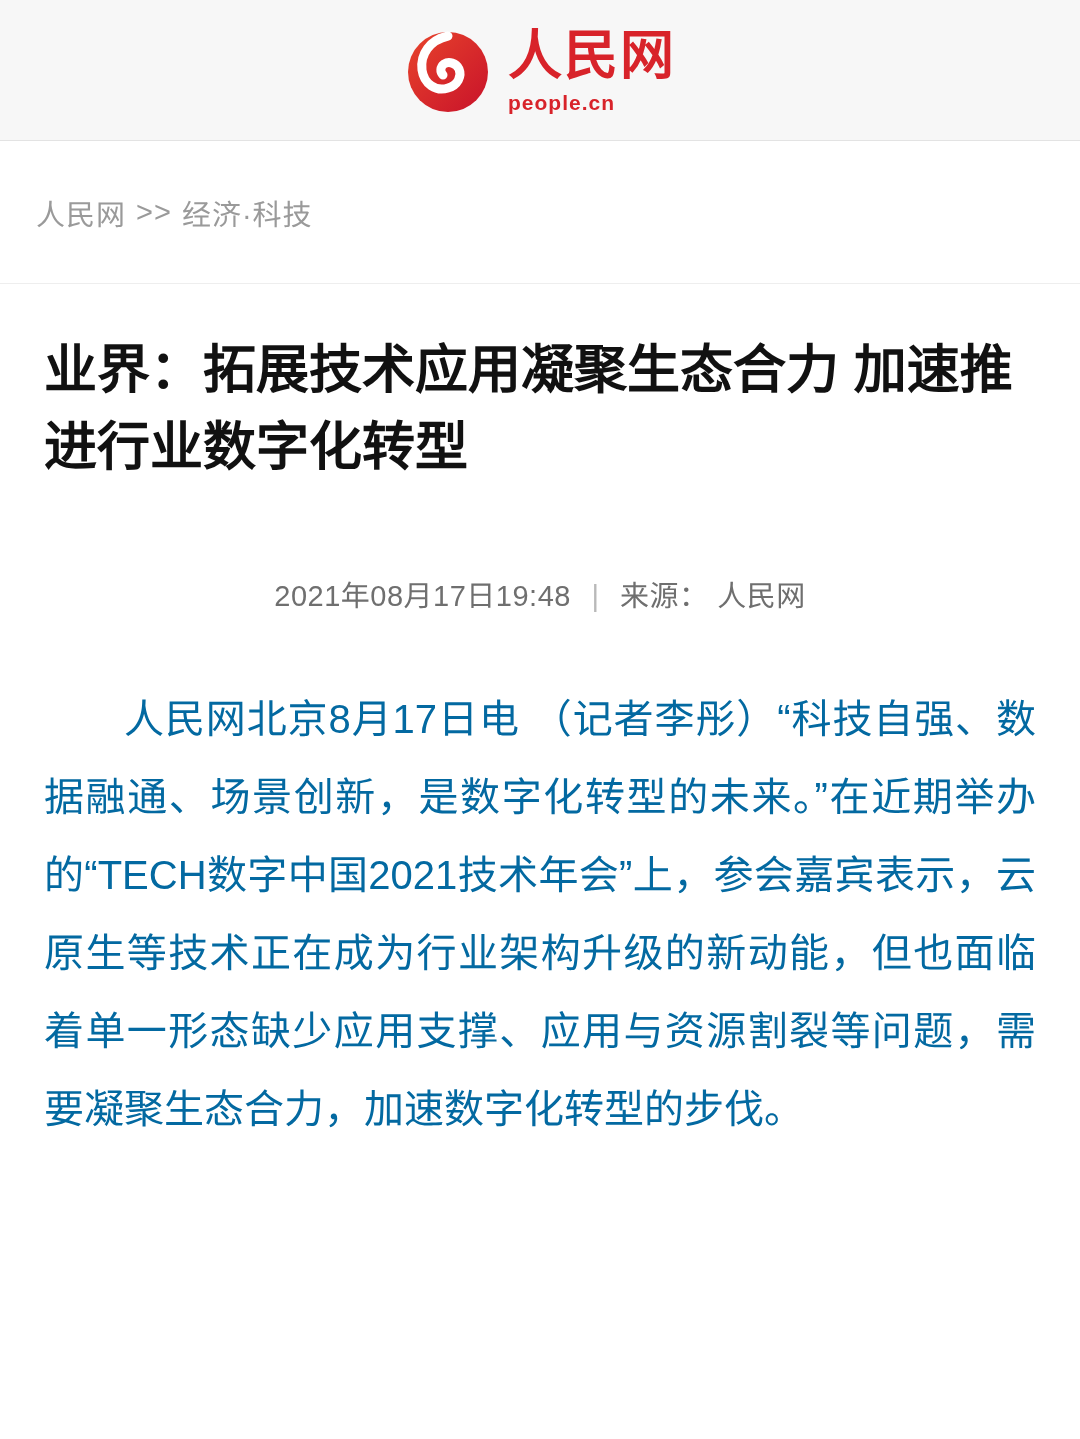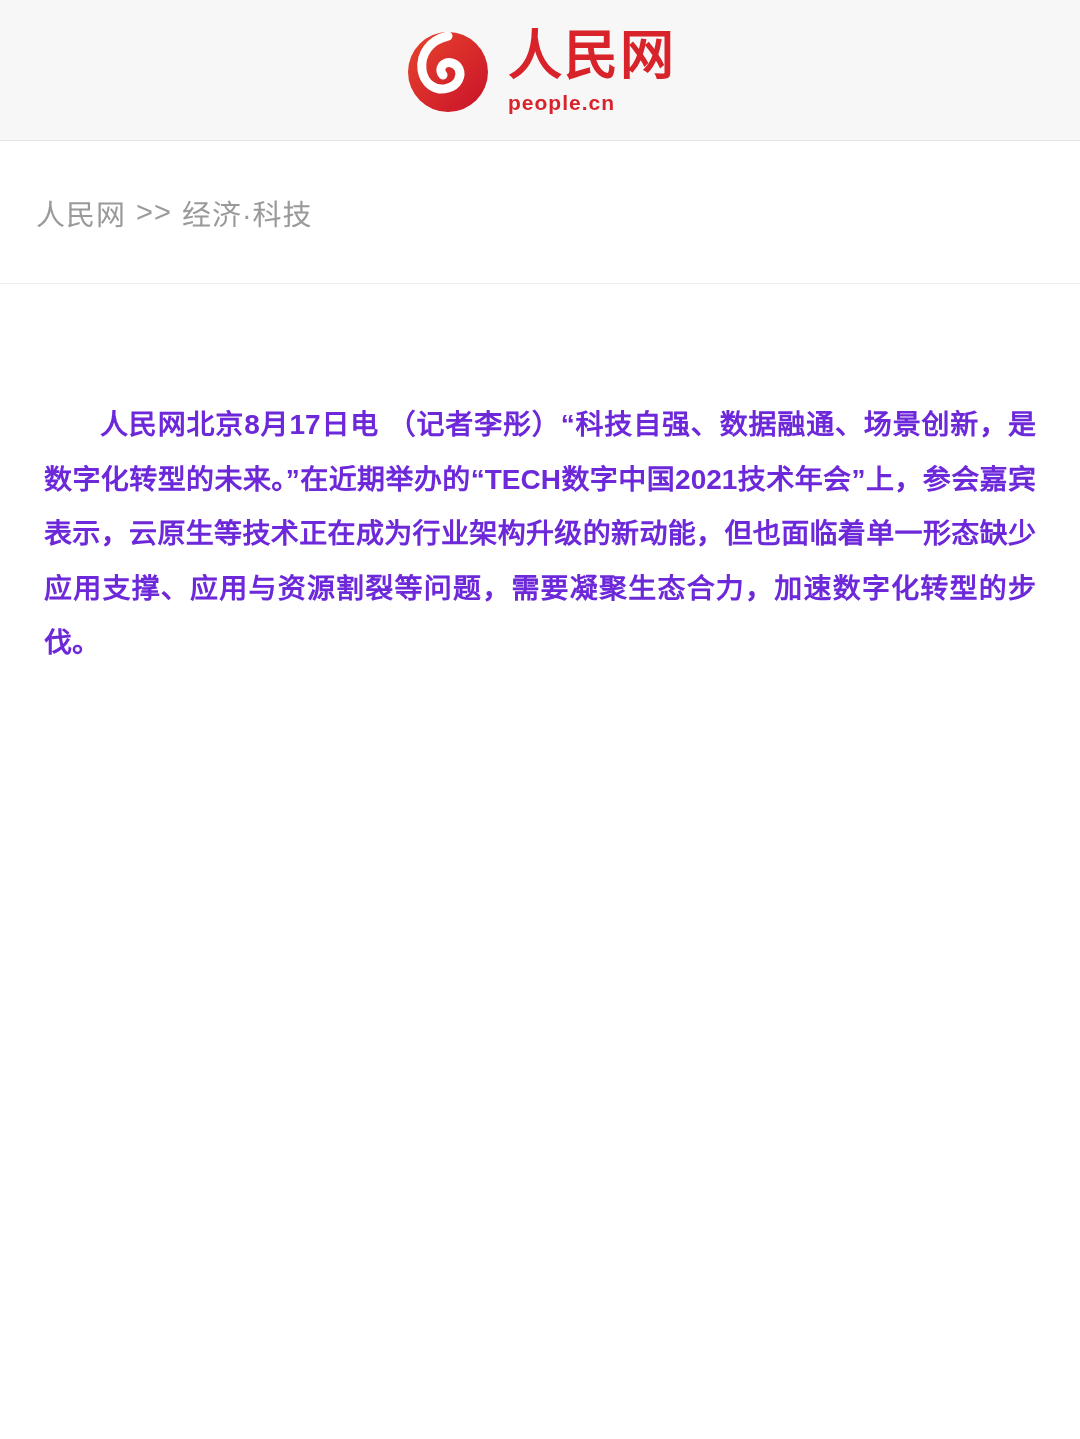--- a/index.html
+++ b/index.html
@@ -92,27 +92,26 @@
     font-size: 29px;
     color: #6f6f6f;
     letter-spacing: 0.5px;
   }
   .meta .divider {
     margin: 0 12px;
     color: #b9b9b9;
   }
   .body-text {
     margin-top: 66px;
-    font-size: 28px;
+    font-size: 40px;
     line-height: 1.95;
-    color: #6d28d9;
+    color: #0369a1;
     text-align: justify;
     text-justify: inter-ideograph;
     text-indent: 2em;
-    font-weight: bold;
   }
 </style>
 </head>
 <body>
 
 <div class="logo-band">
   <div class="logo">
     <div class="logo-mark">
       <svg width="88" height="88" viewBox="0 0 88 88" aria-hidden="true">
         <defs>
@@ -132,16 +131,23 @@
   </div>
 </div>
 
 <nav class="breadcrumb">
   <span>人民网</span>
   <span class="crumb-sep">&gt;&gt;</span>
   <span>经济·科技</span>
 </nav>
 
 <article class="article">
+  <h1 class="headline">业界：拓展技术应用凝聚生态合力 加速推进行业数字化转型</h1>
 
+  <div class="meta">
+    <span>2021年08月17日19:48</span>
+    <span class="divider">|</span>
+    <span>来源：</span>
+    <span>人民网</span>
+  </div>
 
   <p class="body-text">人民网北京8月17日电 （记者李彤）“科技自强、数据融通、场景创新，是数字化转型的未来。”在近期举办的“TECH数字中国2021技术年会”上，参会嘉宾表示，云原生等技术正在成为行业架构升级的新动能，但也面临着单一形态缺少应用支撑、应用与资源割裂等问题，需要凝聚生态合力，加速数字化转型的步伐。</p>
 </article>
 
 </body></html>

